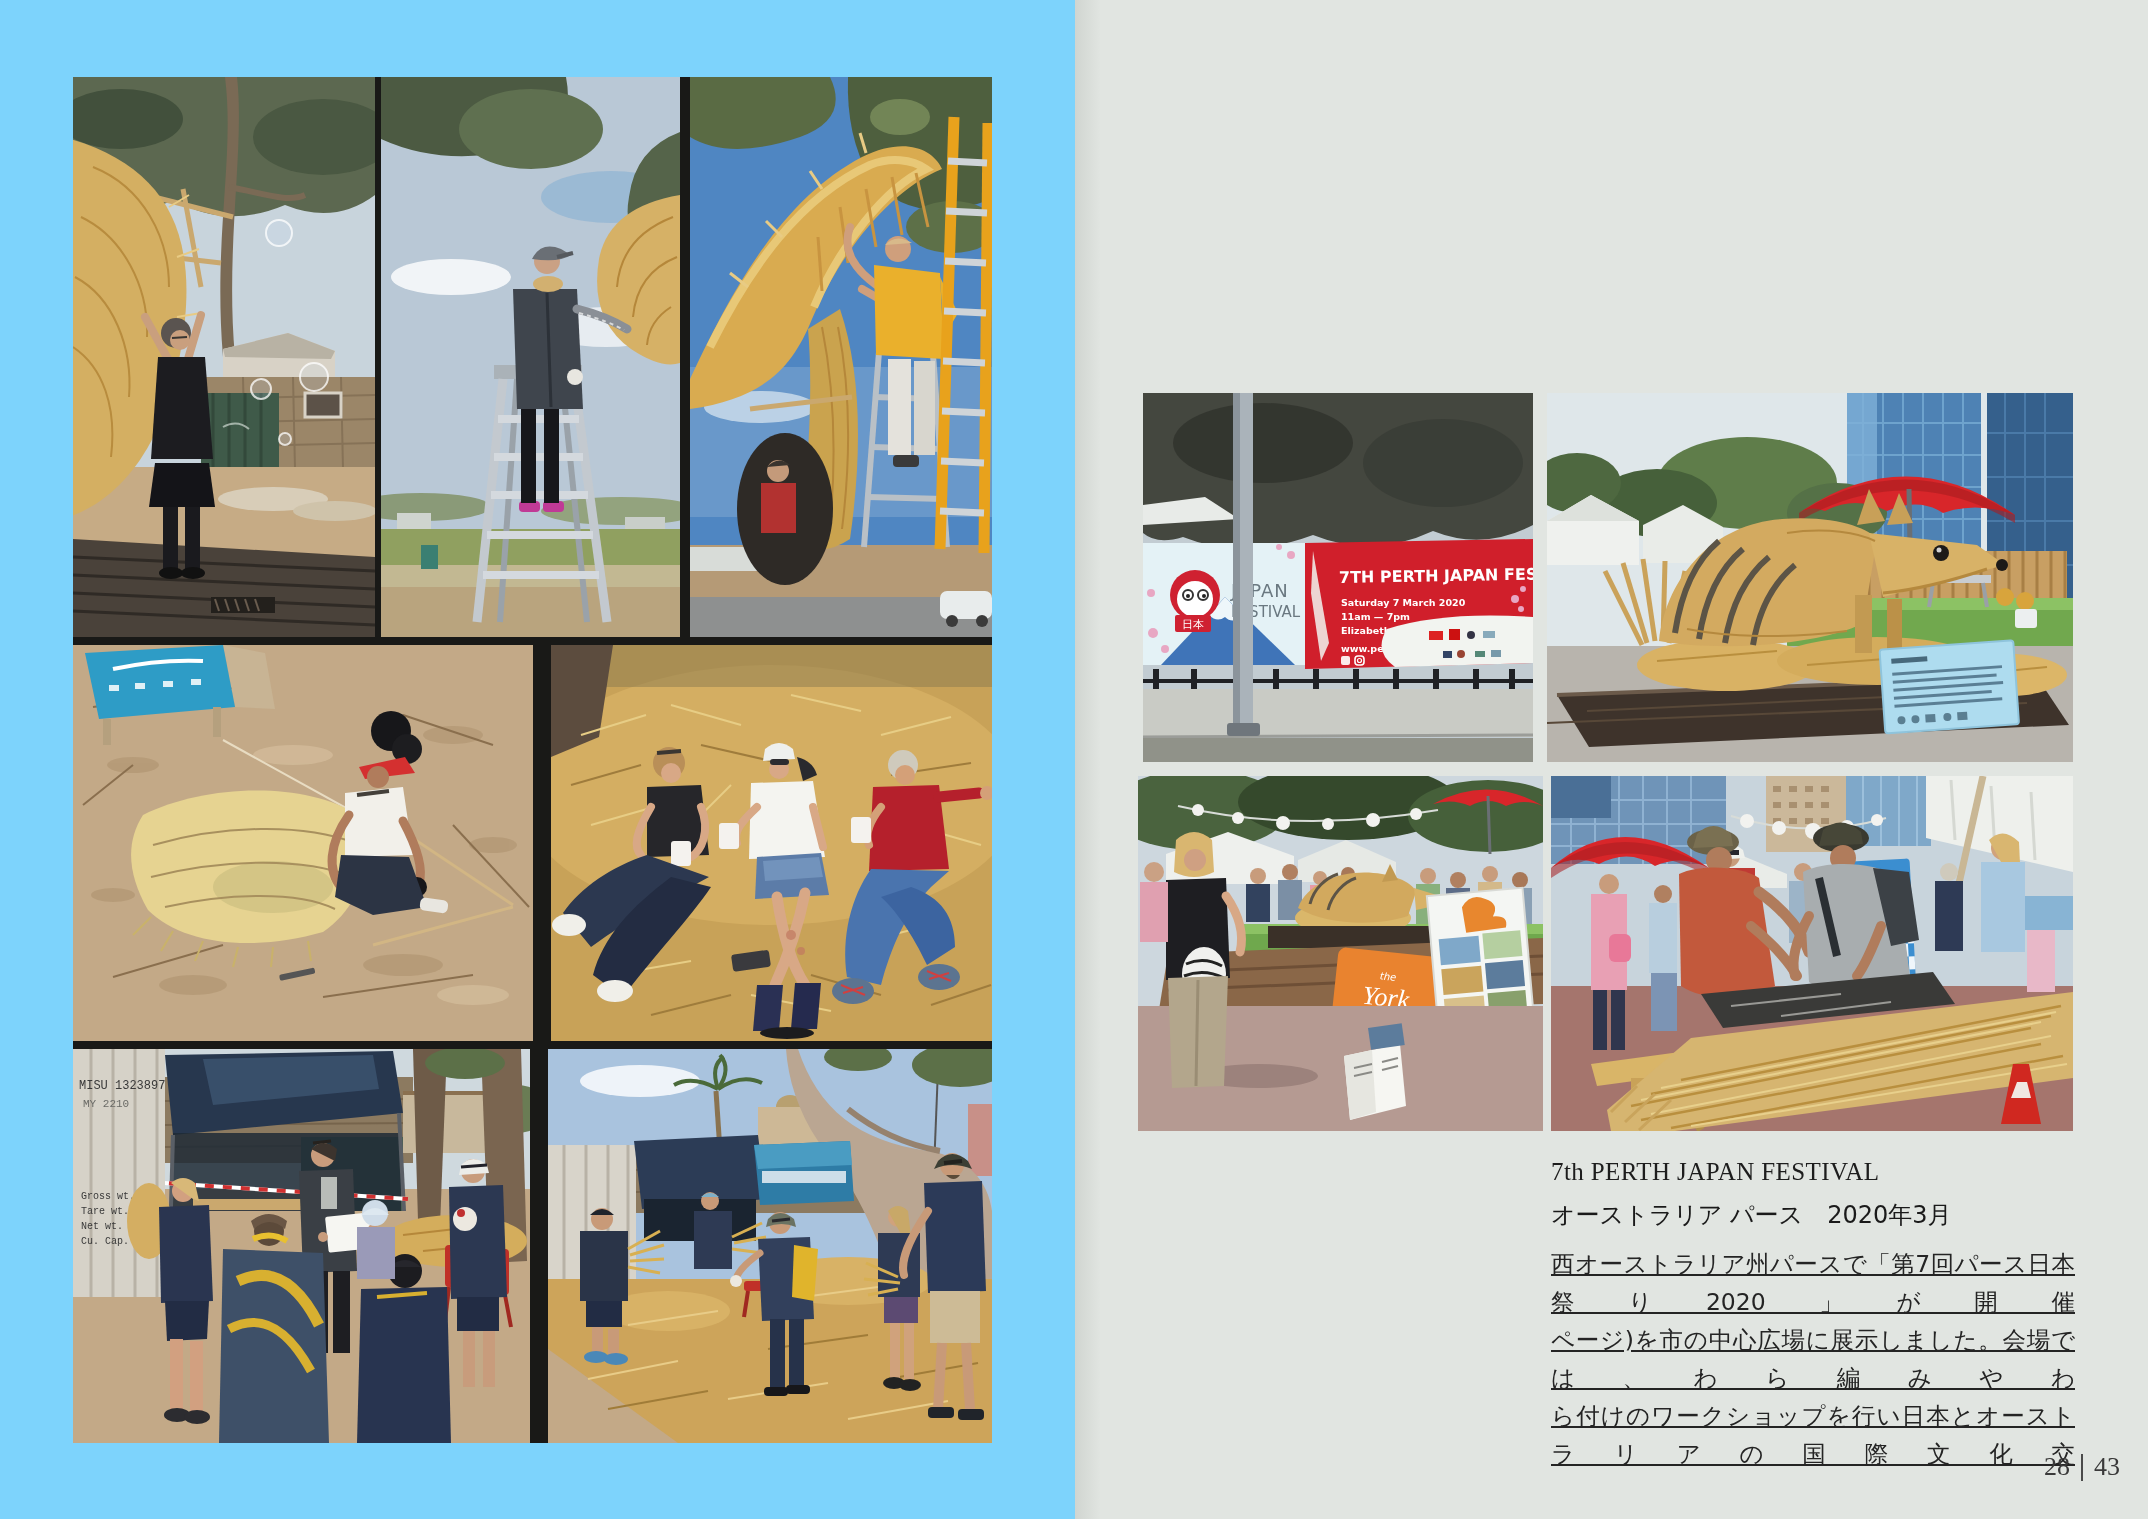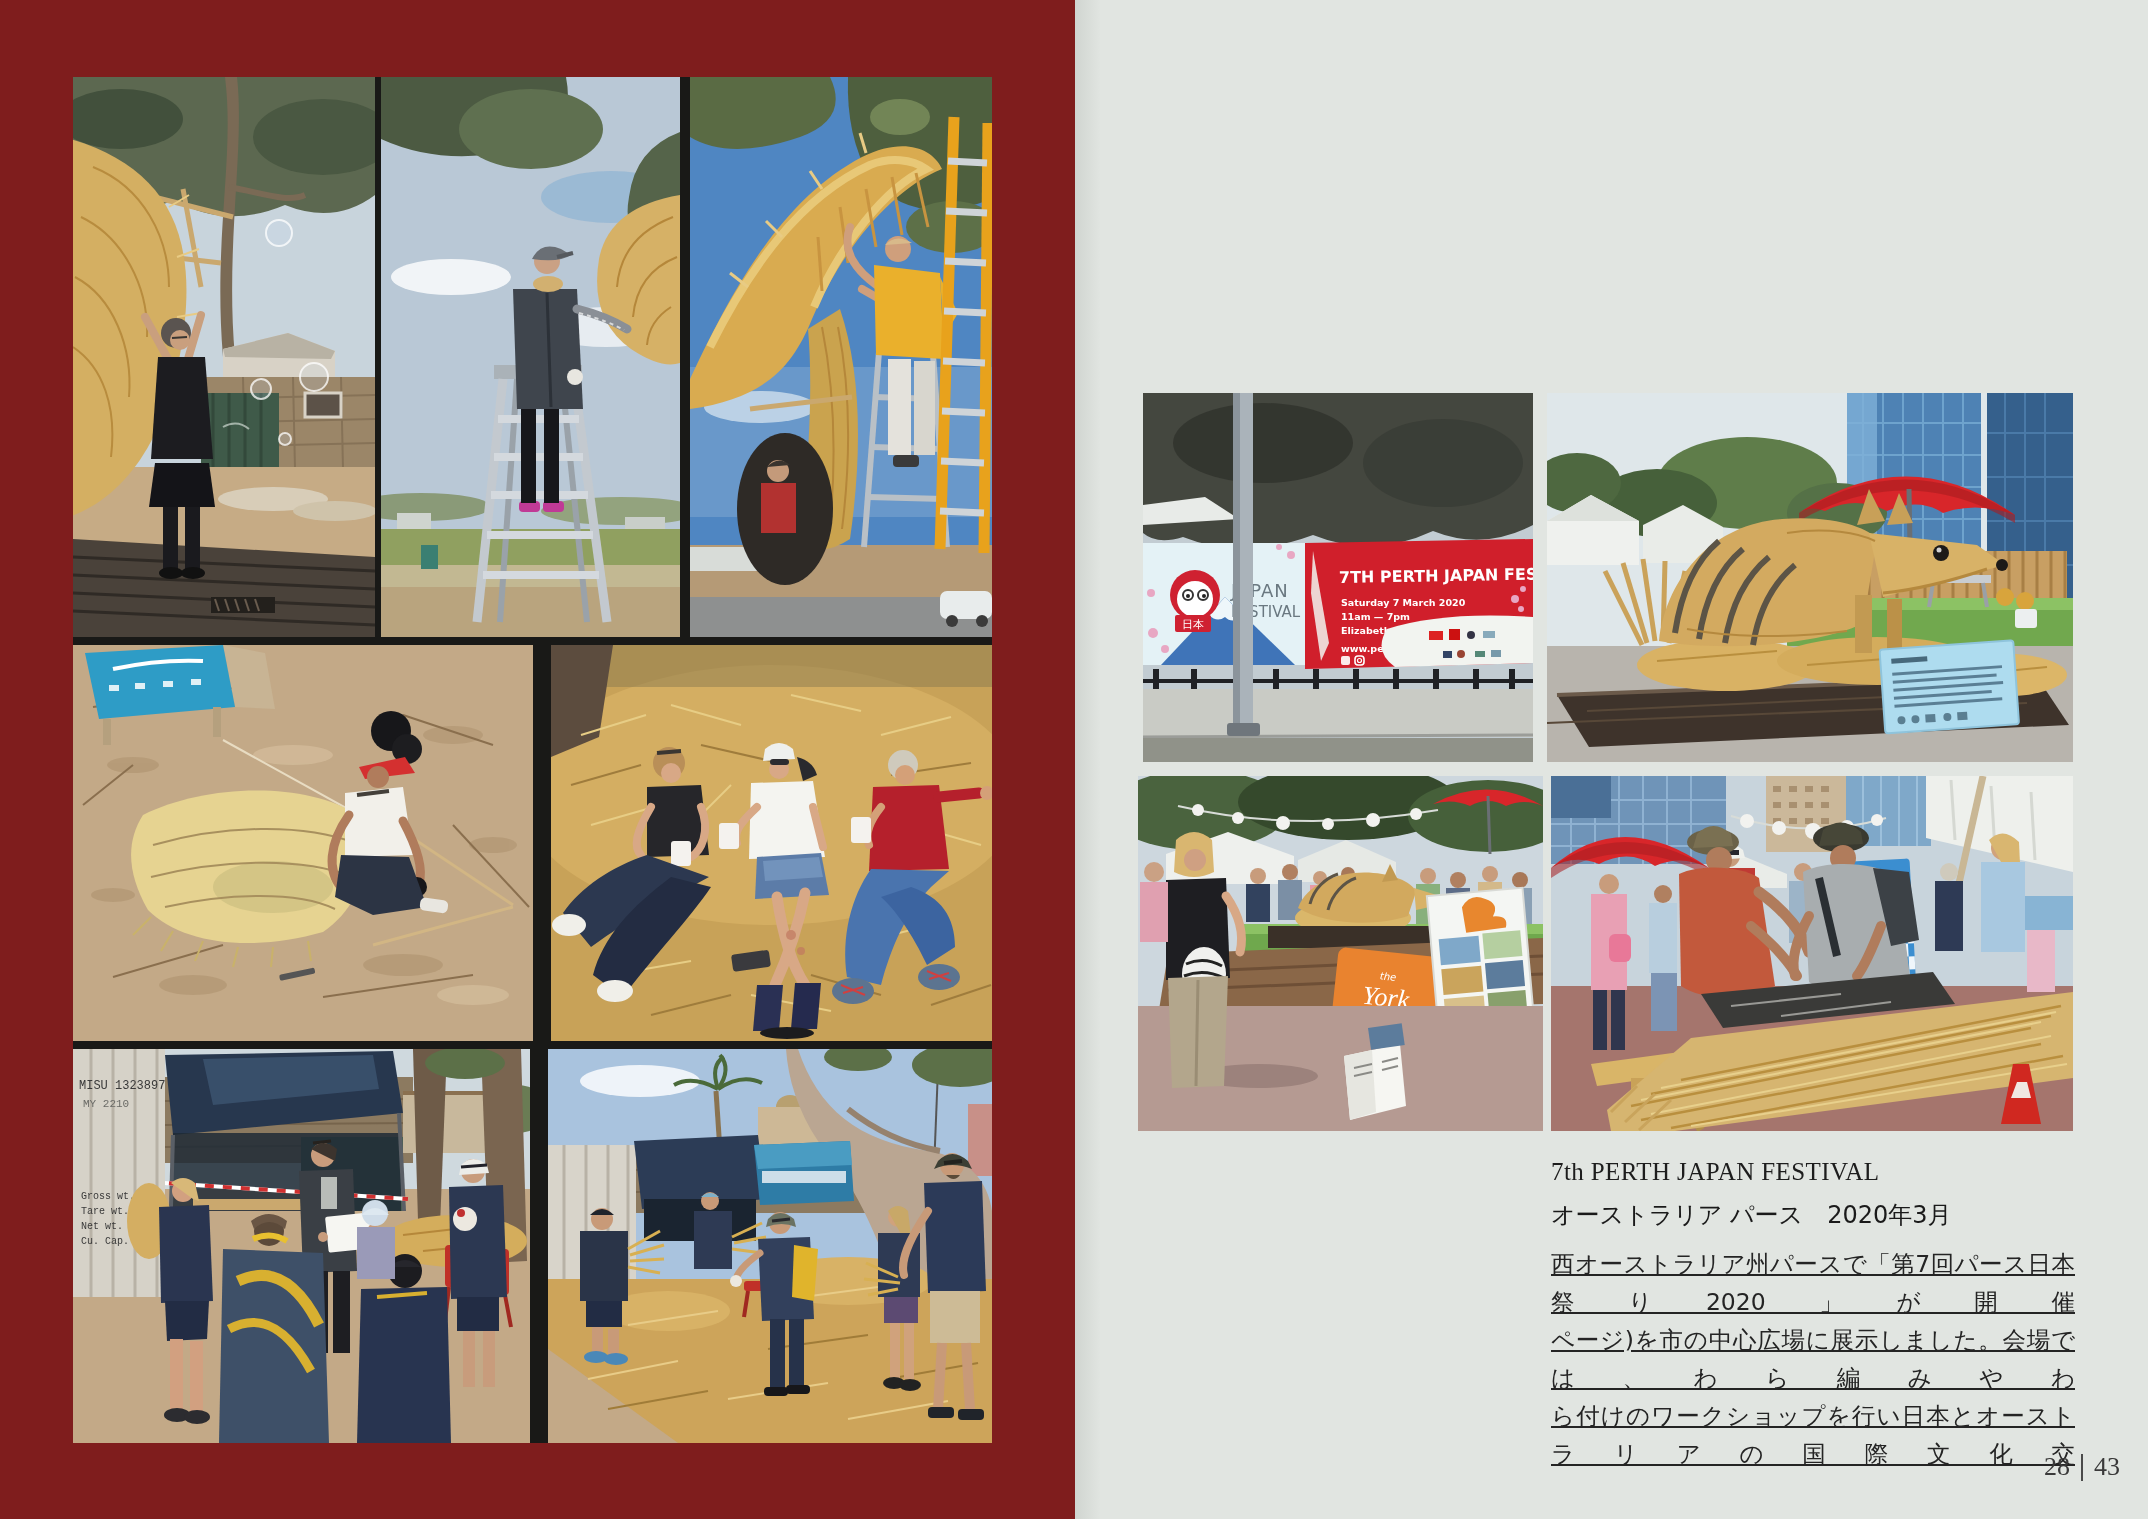--- a/index.html
+++ b/index.html
@@ -2,21 +2,21 @@
 <html><head>
 <meta charset="utf-8">
 <style>
   html,body{margin:0;padding:0;}
   body{
     width:2148px;height:1519px;position:relative;overflow:hidden;
     background:#ffffff;
     font-family:"DejaVu Sans","Liberation Sans",sans-serif;
   }
   .page{position:absolute;top:0;height:1519px;}
-  #page-left{left:0;width:1075px;background:#7f1d1d;}
+  #page-left{left:0;width:1075px;background:#7dd3fc;}
   #page-right{left:1075px;width:1073px;background:#e1e5e1;}
   #page-right::before{
     content:"";position:absolute;left:0;top:0;width:26px;height:100%;
     background:linear-gradient(90deg,rgba(60,70,60,.10),rgba(60,70,60,0));
   }
   .collage{position:absolute;left:73px;top:77px;width:919px;height:1366px;background:#191917;}
   .ph{position:absolute;overflow:hidden;background:#888;}
   .ph svg{display:block;width:100%;height:100%;}
   
   .p1{left:0;top:0;width:302px;height:560px;}

